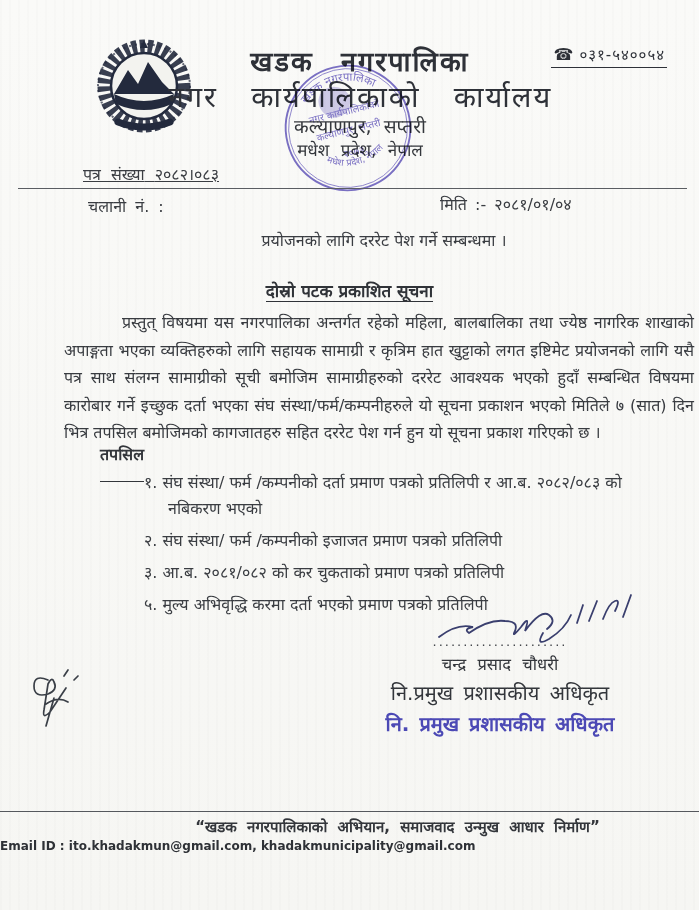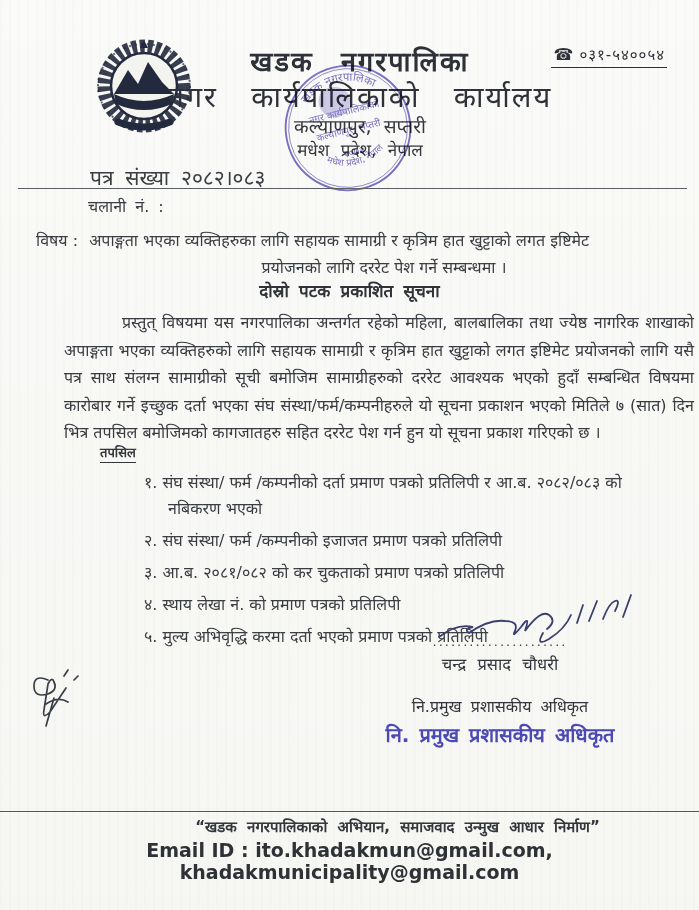--- a/index.html
+++ b/index.html
@@ -50,69 +50,69 @@
   .emblem{top:36px;left:88px;width:112px;height:106px;}
 
   
   .stamp{
     top:62px;left:282px;width:132px;height:132px;
     transform:rotate(-14deg);
     opacity:.88;mix-blend-mode:multiply;
   }
 
   
-  .letter-no{top:163px;left:90px;font-size:21px;word-spacing:5px;}
+  .letter-no{top:163px;left:83px;font-size:16px;word-spacing:5px;text-decoration:underline;}
   .rule{top:188px;left:18px;right:12px;border-top:1.6px solid #5a5d62;height:0;}
   .chalani{top:195px;left:88px;font-size:16px;word-spacing:4px;}
   .miti{top:193px;left:440px;font-size:16px;word-spacing:3px;}
 
   
   .subject{top:227px;left:36px;width:636px;font-size:16px;line-height:27px;}
   .subject .lbl{margin-right:6px;}
   .subject-l2{margin-left:60px;text-align:center;}
 
   
   .notice-heading{
     top:279px;left:0;width:699px;text-align:center;
     font-size:17px;font-weight:bold;color:#303338;
   }
-  .notice-heading span{border-bottom:1.6px solid #303338;padding-bottom:16px;font-family:Liberation Mono, monospace;}
+  .notice-heading span{border-bottom:1.6px solid #303338;padding-bottom:0;}
   .body-par{
     top:309px;left:36px;width:630px;
     font-size:16px;line-height:27.5px;text-align:justify;
     text-indent:58px;color:#383b40;margin-left:28px;
   }
 
   
-  .tapasil{top:443px;left:100px;font-size:13px;font-weight:bold;color:#33363b;
-    border-bottom:1.6px solid #33363b;padding-bottom:1px;}
+  .tapasil{top:443px;left:100px;font-size:16px;font-weight:bold;color:#33363b;
+    border-bottom:1.6px solid #33363b;padding-bottom:16px;}
   .list{top:470px;left:100px;width:566px;font-size:16px;line-height:26px;}
   .list .item{padding-left:24px;text-indent:-24px;margin-bottom:6px;margin-left:44px;}
 
   
   .sig-scribble{top:593px;left:425px;width:230px;height:58px;}
   .sig-block{top:636px;left:368px;width:264px;text-align:center;}
   .sig-dots{font-size:13px;letter-spacing:2px;color:#43464b;line-height:12px;}
   .sig-name{font-size:16.5px;color:#33363b;margin-top:4px;word-spacing:6px;}
-  .sig-desig{font-size:16px;color:#33363b;margin-top:20px;word-spacing:4px;}
+  .sig-desig{font-size:20px;color:#33363b;margin-top:4px;word-spacing:4px;}
   .sig-desig-stamp{
     font-size:20px;font-weight:bold;color:#4340b2;margin-top:4px;
     word-spacing:3px;opacity:.95;
   }
   .margin-scribble{top:662px;left:18px;width:78px;height:78px;}
 
   
   .footer-rule{top:811px;left:0;right:0;border-top:1.5px solid #55585d;height:0;}
   .footer-slogan{
     top:816px;left:0;width:699px;text-align:center;
     font-size:15px;font-weight:bold;color:#33363b;word-spacing:5px;margin-left:48px;
   }
   .footer-email{
-    top:839px;left:0;width:699px;text-align:center;
-    font-size:19px;font-weight:bold;color:#2e3136;
+    top:839px;left:0;width:699px;text-align:left;
+    font-size:12px;font-weight:bold;color:#2e3136;
   }
 </style>
 </head>
 <body>
 
 <div class="page">
 
   <div class="abs emblem">
     <svg width="112" height="106" viewBox="0 0 112 106">
       <g fill="none" stroke="#232a3d">
@@ -156,40 +156,39 @@
       <path d="M50 28 q14 -10 26 2 q8 10 -2 22 q-14 10 -24 -2 q-8 -12 0 -22" fill="#6a5ec2" opacity="0.35"></path>
     </svg>
   </div>
 
   <div class="abs letter-no">
     <span>पत्र संख्या</span>
     <span>२०८२।०८३</span>
   </div>
   <div class="abs rule"></div>
   <div class="abs chalani">चलानी नं. :</div>
+  <div class="abs miti">
+    <span>मिति :-</span>
+    <span>२०८१/०१/०४</span>
+  </div>
 
   <div class="abs subject">
-    <div>
-      <span class="lbl">विषय :</span>
-      <span>अपाङ्गता भएका व्यक्तिहरुका लागि सहायक सामाग्री र कृत्रिम हात खुट्टाको लगत इष्टिमेट</span>
-    </div>
     <div class="subject-l2">प्रयोजनको लागि दररेट पेश गर्ने सम्बन्धमा   ।</div>
   </div>
 
   <div class="abs notice-heading">
     <span>दोस्रो पटक प्रकाशित सूचना</span>
   </div>
   <div class="abs body-par">प्रस्तुत् विषयमा यस नगरपालिका अन्तर्गत रहेको महिला, बालबालिका तथा ज्येष्ठ नागरिक शाखाको अपाङ्गता भएका व्यक्तिहरुको लागि सहायक सामाग्री र कृत्रिम हात खुट्टाको लगत इष्टिमेट प्रयोजनको लागि यसै पत्र साथ संलग्न सामाग्रीको सूची बमोजिम सामाग्रीहरुको दररेट आवश्यक भएको हुदाँ सम्बन्धित विषयमा कारोबार गर्ने इच्छुक दर्ता भएका संघ संस्था/फर्म/कम्पनीहरुले यो सूचना प्रकाशन भएको मितिले ७ (सात) दिन भित्र तपसिल बमोजिमको कागजातहरु सहित दररेट पेश गर्न हुन यो सूचना प्रकाश गरिएको छ ।</div>
 
   <div class="abs tapasil">तपसिल</div>
   <div class="abs list">
     <div class="item">१. संघ संस्था/ फर्म /कम्पनीको दर्ता प्रमाण पत्रको प्रतिलिपी र आ.ब. २०८२/०८३ को नबिकरण भएको</div>
     <div class="item">२. संघ संस्था/ फर्म /कम्पनीको इजाजत प्रमाण पत्रको प्रतिलिपी</div>
     <div class="item">३. आ.ब. २०८१/०८२ को कर चुकताको प्रमाण पत्रको प्रतिलिपी</div>
-    <div class="item">४. स्थाय लेखा नं. को प्रमाण पत्रको प्रतिलिपी</div>
     <div class="item">५. मुल्य अभिवृद्धि करमा दर्ता भएको प्रमाण पत्रको प्रतिलिपी</div>
   </div>
 
   <div class="abs sig-scribble">
     <svg width="230" height="58" viewBox="0 0 230 58">
       <g fill="none" stroke="#3a3f6e" stroke-width="1.8" stroke-linecap="round">
         <path d="M14 44 q18 -14 34 -10 q-10 2 -4 6 q20 -14 36 -12 q14 0 10 10 q-4 8 6 -4 q10 -14 4 4 q16 -22 24 -16 q8 6 -2 14"></path>
         <path d="M118 40 q-8 14 6 6 q16 -10 22 -24"></path>
         <path d="M152 30 l6 -18 m6 16 l8 -20 m6 18 q6 -16 12 -18 q6 -2 0 10 m8 6 l8 -22"></path>
       </g>

